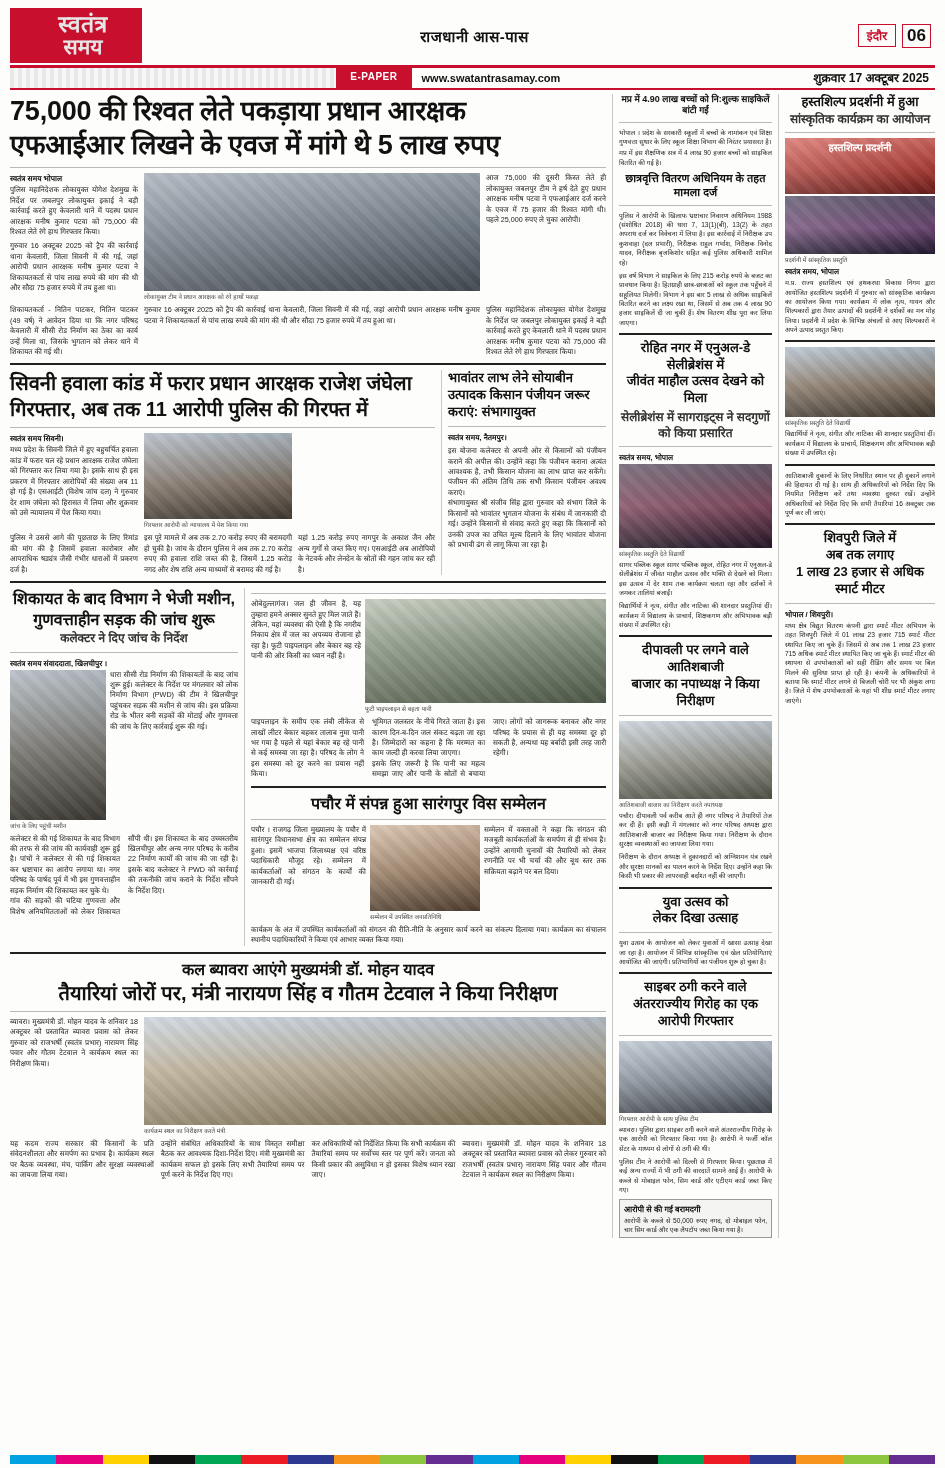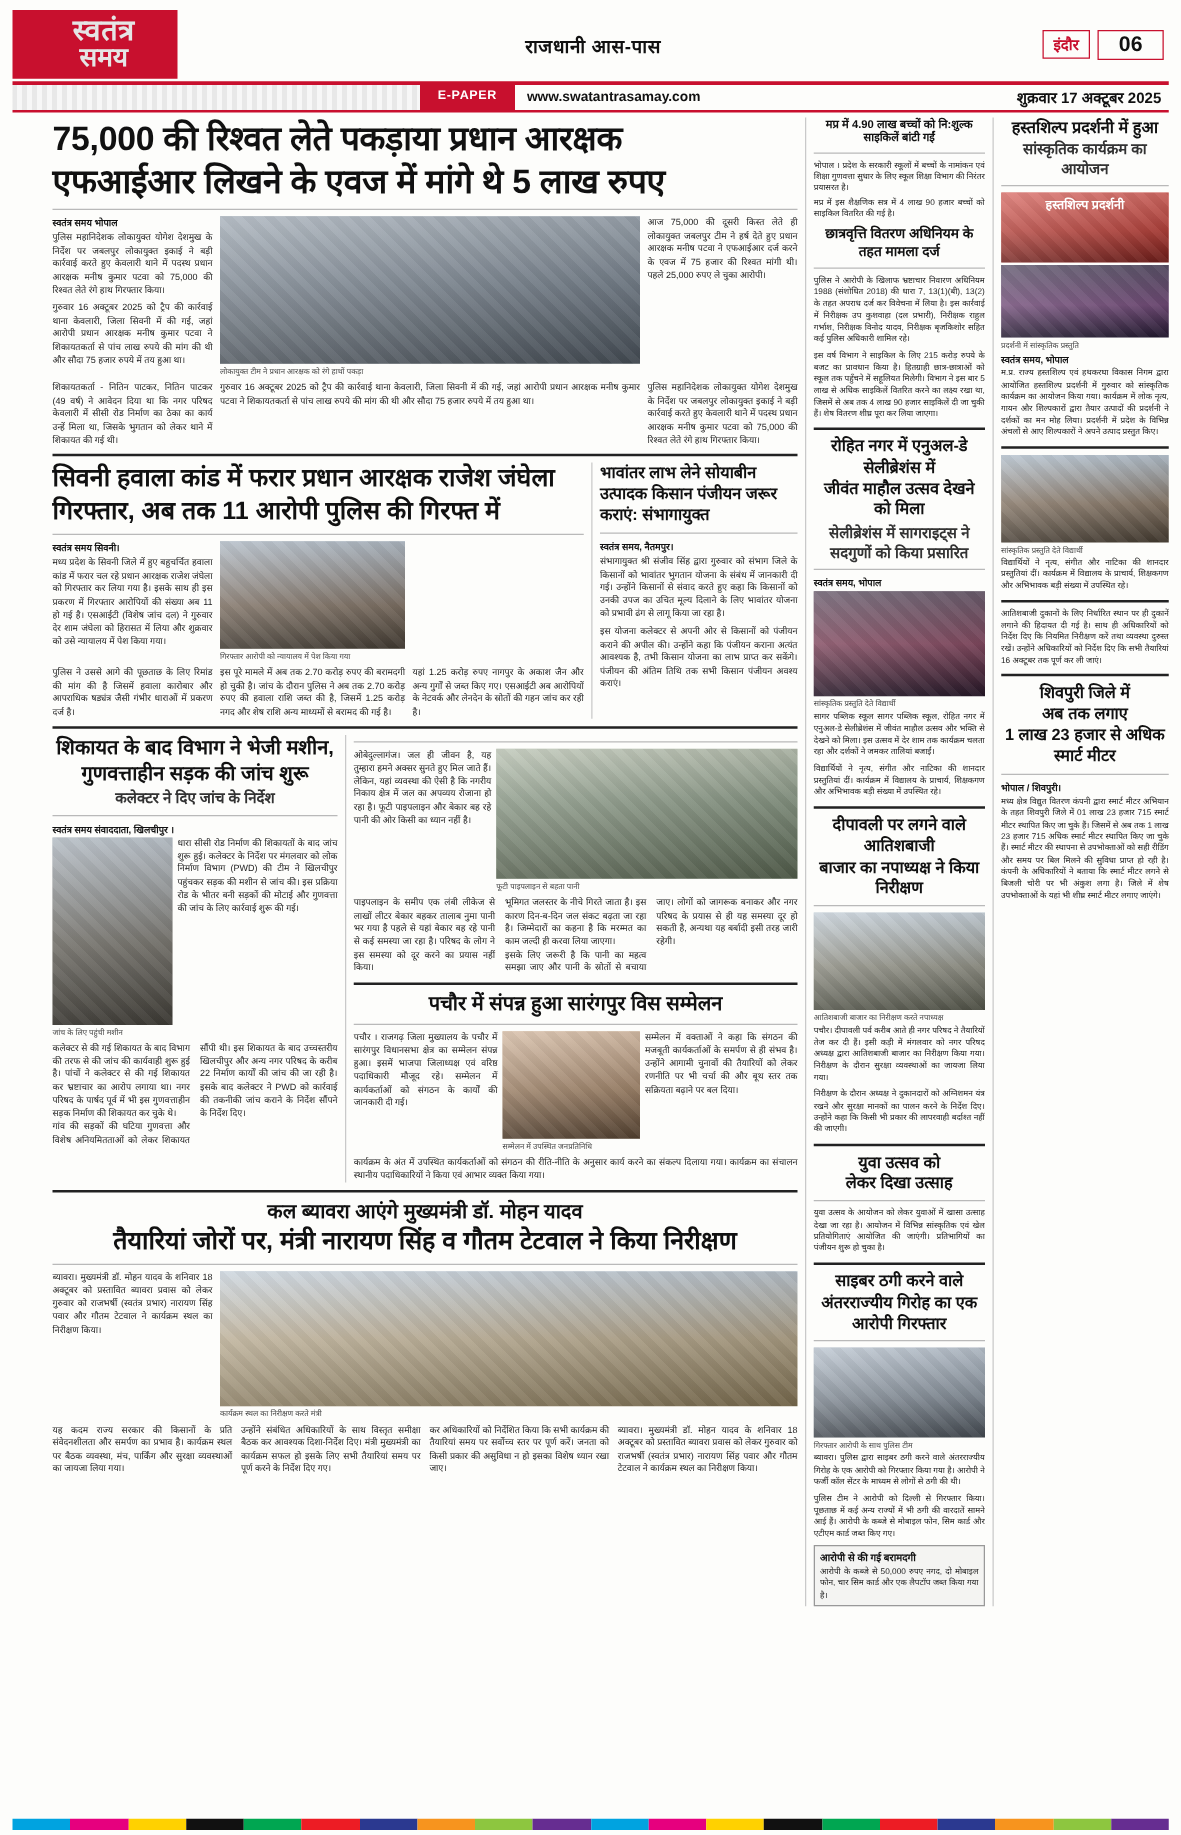--- a/index.html
+++ b/index.html
@@ -66,21 +66,21 @@
     color: #c8102e;
     font-size: 12px;
     font-weight: bold;
     padding: 2px 8px;
   }
   .page-num {
     border: 1px solid #c8102e;
     color: #111;
     font-size: 17px;
     font-weight: bold;
-    padding: 1px 16px;
+    padding: 1px 4px;
   }
 
   
   .subbar {
     display: flex;
     align-items: stretch;
     border-bottom: 2px solid #c8102e;
     height: 22px;
     margin-bottom: 4px;
   }
@@ -106,21 +106,21 @@
   .date-text {
     font-size: 12px;
     font-weight: bold;
     padding: 1px 6px 4px 10px;
     white-space: nowrap;
   }
 
   
   .content { display: flex; gap: 6px; }
   .col { display: flex; flex-direction: column; }
-  .col-main { width: 596px; margin-left: 32px; }
+  .col-main { width: 596px; }
   .col-midr { width: 163px; }
   .col-right { width: 160px; }
 
   hr.rule { border: 0; border-top: 1px solid #b9b9b9; margin: 5px 0; }
   hr.rule-dark { border: 0; border-top: 2px solid #222; margin: 6px 0 5px 0; }
   .vrule { border-left: 1px solid #c9c9c9; }
 
   .headline-xl {
     font-size: 27px;
     font-weight: bold;
@@ -335,22 +335,22 @@
             <div style="width:128px" class="body-text">पुलिस ने उससे आगे की पूछताछ के लिए रिमांड की मांग की है जिसमें हवाला कारोबार और आपराधिक षड्यंत्र जैसी गंभीर धाराओं में प्रकरण दर्ज है।</div>
             <div style="width:148px" class="body-text">इस पूरे मामले में अब तक 2.70 करोड़ रुपए की बरामदगी हो चुकी है। जांच के दौरान पुलिस ने अब तक 2.70 करोड़ रुपए की हवाला राशि जब्त की है, जिसमें 1.25 करोड़ नगद और शेष राशि अन्य माध्यमों से बरामद की गई है।</div>
             <div style="flex:1" class="body-text">यहां 1.25 करोड़ रुपए नागपुर के अकाश जैन और अन्य गुर्गों से जब्त किए गए। एसआईटी अब आरोपियों के नेटवर्क और लेनदेन के स्रोतों की गहन जांच कर रही है।</div>
           </div>
         </div>
 
         <div class="vrule" style="width:165px;padding-left:6px">
           <div class="headline-sm mb2">भावांतर लाभ लेने सोयाबीन उत्पादक किसान पंजीयन जरूर कराएं: संभागायुक्त</div>
           <hr class="rule">
           <div class="byline mb2">स्वतंत्र समय, नैतमपुर।</div>
+          <div class="body-text mt4">इस योजना कलेक्टर से अपनी ओर से किसानों को पंजीयन कराने की अपील की। उन्होंने कहा कि पंजीयन कराना अत्यंत आवश्यक है, तभी किसान योजना का लाभ प्राप्त कर सकेंगे। पंजीयन की अंतिम तिथि तक सभी किसान पंजीयन अवश्य कराएं।</div>
           <div class="body-text">संभागायुक्त श्री संजीव सिंह द्वारा गुरुवार को संभाग जिले के किसानों को भावांतर भुगतान योजना के संबंध में जानकारी दी गई। उन्होंने किसानों से संवाद करते हुए कहा कि किसानों को उनकी उपज का उचित मूल्य दिलाने के लिए भावांतर योजना को प्रभावी ढंग से लागू किया जा रहा है।</div>
-          <div class="body-text mt4">इस योजना कलेक्टर से अपनी ओर से किसानों को पंजीयन कराने की अपील की। उन्होंने कहा कि पंजीयन कराना अत्यंत आवश्यक है, तभी किसान योजना का लाभ प्राप्त कर सकेंगे। पंजीयन की अंतिम तिथि तक सभी किसान पंजीयन अवश्य कराएं।</div>
         </div>
       </div>
 
       <hr class="rule-dark">
 
       <div class="flex gap6">
         <div style="width:228px">
           <div class="headline-md center">शिकायत के बाद विभाग ने भेजी मशीन,</div>
           <div class="headline-md center">गुणवत्ताहीन सड़क की जांच शुरू</div>
           <div class="subhead center mb2">कलेक्टर ने दिए जांच के निर्देश</div>

